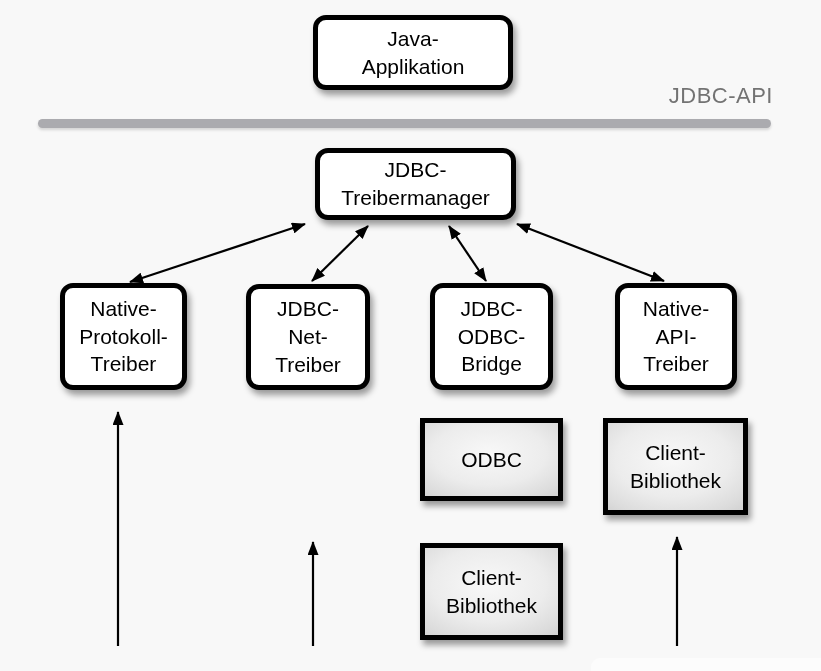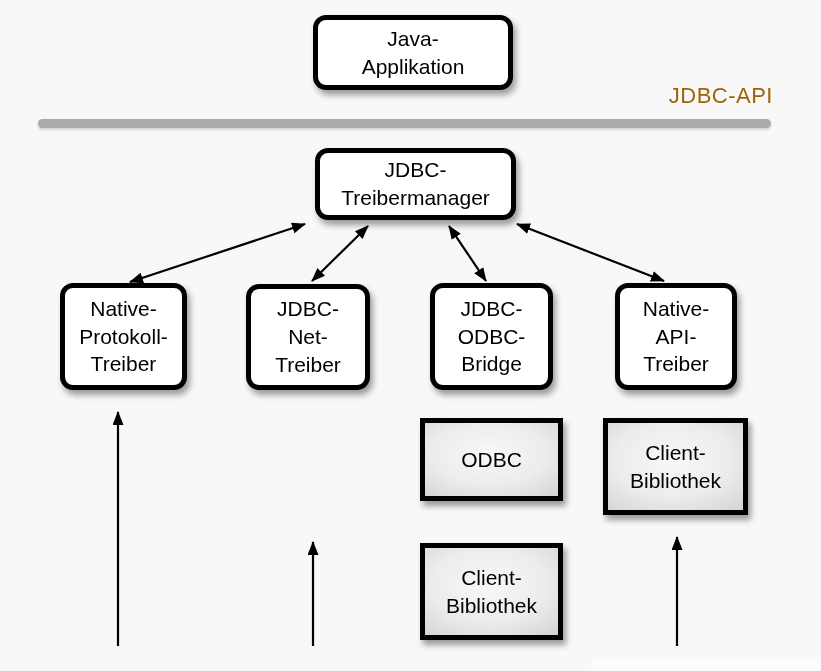--- a/index.html
+++ b/index.html
@@ -60,21 +60,21 @@
     border-radius: 5px;
     background: #ababaf;
     box-shadow: 0 2px 3px rgba(0,0,0,0.15);
   }
   .api-label {
     position: absolute;
     top: 83px;
     right: 48px;
     font-size: 22px;
     letter-spacing: 0.5px;
-    color: #a16207;
+    color: #737373;
   }
   .partial-box {
     position: absolute;
     left: 591px; top: 658px;
     width: 230px; height: 13px;
     background: #fcfcfc;
     border-radius: 9px 0 0 0;
   }
 </style>
 </head>

